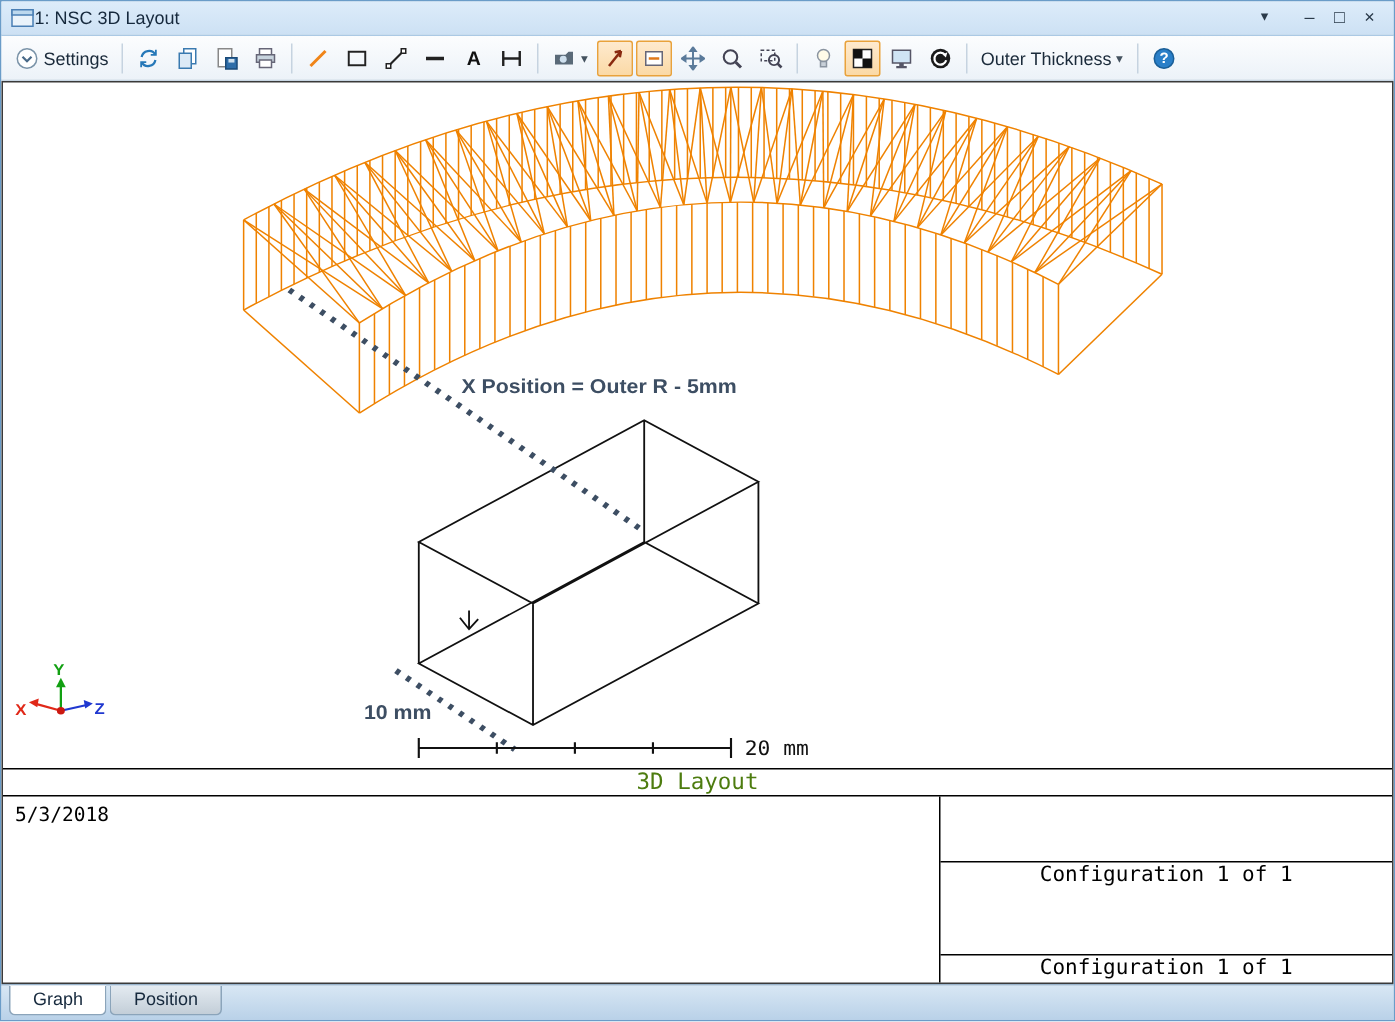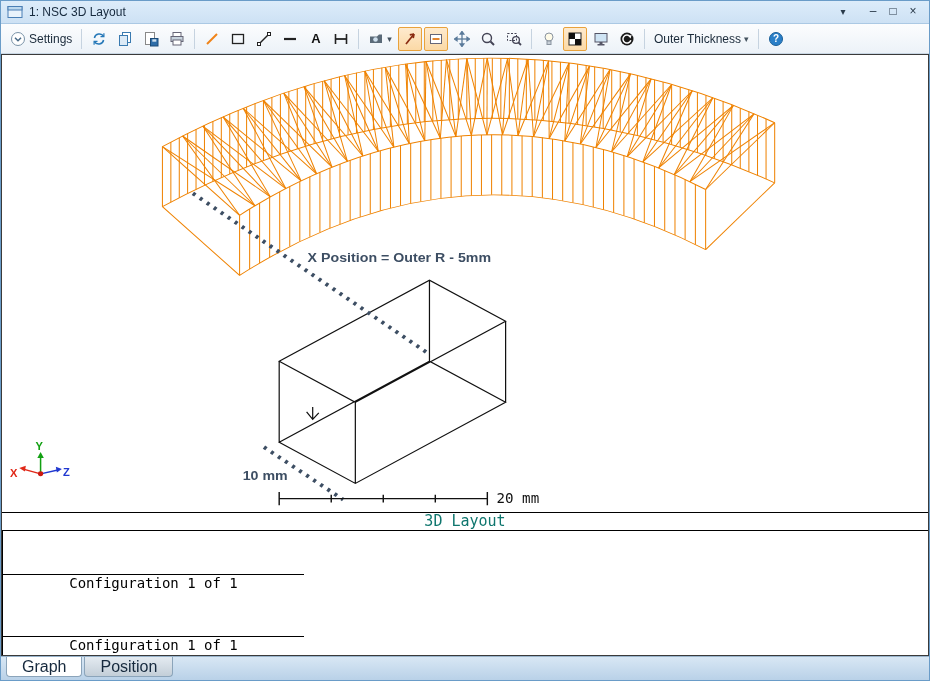--- a/index.html
+++ b/index.html
@@ -4,21 +4,21 @@
 <style>
   * { box-sizing: border-box; margin: 0; padding: 0; }
   html, body { width: 930px; height: 681px; overflow: hidden; }
   body { font-family: "Liberation Sans", sans-serif; background: #fff; }
 
   .window { width: 930px; height: 681px; border: 1px solid #6a9cc8; display: flex; flex-direction: column; background: #fff; }
 
   
   .titlebar { height: 23px; flex: 0 0 23px; background: linear-gradient(#ddecfa, #cde1f4); border-bottom: 1px solid #abc9e4; display: flex; align-items: center; padding: 0 6px; }
   .title-icon svg { display: block; width: 16px; height: 14px; }
-  .title-text { font-size: 12px; color: #16293d; margin-left: 6px; }
+  .title-text { font-size: 12px; color: #16293d; }
   .win-controls { margin-left: auto; display: flex; align-items: center; }
   .win-btn { width: 20px; height: 18px; text-align: center; line-height: 17px; font-size: 12px; color: #2a3a4a; }
   .win-caret { margin-right: 10px; font-size: 10px; }
 
   
   .toolbar { height: 30px; flex: 0 0 30px; background: linear-gradient(#fcfdfe, #ecf2f8); border-bottom: 1px solid #c9d7e4; display: flex; align-items: center; padding: 0 4px; }
   .tb-btn { height: 24px; min-width: 23px; display: flex; align-items: center; justify-content: center; gap: 3px; padding: 0 3px; border: 1px solid transparent; border-radius: 2px; margin: 0 1px; }
   .tb-btn.hl { background: linear-gradient(#feeace, #fbd9a6); border-color: #e9a23b; }
   .tb-btn svg { display: block; width: 16px; height: 16px; }
   .tb-sep { width: 1px; height: 20px; background: #c6d3e0; margin: 0 4px; flex: 0 0 1px; }
@@ -32,31 +32,31 @@
   .scene-wrap svg { width: 100%; height: 100%; display: block; }
 
   #band { stroke: #EF8200; stroke-width: 1; fill: none; }
   .blackwire { fill: none; stroke: #111; stroke-width: 1.2; }
   .dim { stroke: #3d4e63; stroke-width: 4; stroke-dasharray: 3 5.5; }
   .dimlabel { font: bold 14px "Liberation Sans", sans-serif; fill: #3d4e63; }
   .scalelabel { font: 14px "DejaVu Sans Mono", monospace; fill: #111; }
   .axislabel { font: bold 11px "Liberation Sans", sans-serif; }
   .help-q { fill: #fff; font: bold 10px "Liberation Sans", sans-serif; text-anchor: middle; }
 
-  .title-band { flex: 0 0 19px; border-top: 1px solid #000; border-bottom: 1px solid #000; text-align: center; font: 15px "DejaVu Sans Mono", monospace; line-height: 17px; color: #0f766e; }
+  .title-band { flex: 0 0 19px; border-top: 1px solid #000; border-bottom: 1px solid #000; text-align: center; font: 15px "DejaVu Sans Mono", monospace; line-height: 17px; color: #4d7c0f; }
 
   .footer { flex: 0 0 101px; display: flex; }
   .footer-left { flex: 1; padding: 5px 8px; font: 13px "DejaVu Sans Mono", monospace; color: #000; }
   .footer-right { width: 302px; border-left: 1px solid #000; display: flex; flex-direction: column; gap: 43px; }
   .fr-spacer { flex: 1; }
   .config-row { flex: 0 0 19px; border-top: 1px solid #000; text-align: center; font: 14px "DejaVu Sans Mono", monospace; line-height: 17px; color: #000; }
 
   
   .tabstrip { height: 24px; flex: 0 0 24px; background: linear-gradient(#d8e7f4, #b9d1e8); border-top: 1px solid #99b4cc; display: flex; align-items: flex-start; padding-left: 5px; gap: 2px; }
-  .tab { height: 20px; padding: 0 15px; line-height: 19px; font-size: 16px; color: #16293d; background: linear-gradient(#e4ebf1, #c3ced8); border: 1px solid #8ba4ba; border-top: none; border-radius: 0 0 4px 4px; }
+  .tab { height: 20px; padding: 0 15px; line-height: 19px; font-size: 12px; color: #16293d; background: linear-gradient(#e4ebf1, #c3ced8); border: 1px solid #8ba4ba; border-top: none; border-radius: 0 0 4px 4px; }
   .tab.active { background: #fff; }
 </style>
 </head>
 <body>
 
 <div class="window">
 
   <div class="titlebar">
     <span class="title-icon">
       <svg viewBox="0 0 16 14">
@@ -527,20 +527,21 @@
           <text class="axislabel" x="8" y="442" fill="#e02818">X</text>
           <text class="axislabel" x="33" y="414" fill="#12a012">Y</text>
           <text class="axislabel" x="60" y="441" fill="#2038d0">Z</text>
         </g>
       </svg>
     </div>
 
     <div class="title-band">3D Layout</div>
 
     <div class="footer">
+      <div class="footer-left">5/3/2018</div>
       <div class="footer-right">
         <div class="fr-spacer"></div>
         <div class="config-row">Configuration 1 of 1</div>
         <div class="config-row">Configuration 1 of 1</div>
       </div>
     </div>
   </div>
 
   <div class="tabstrip">
     <div class="tab active">Graph</div>

